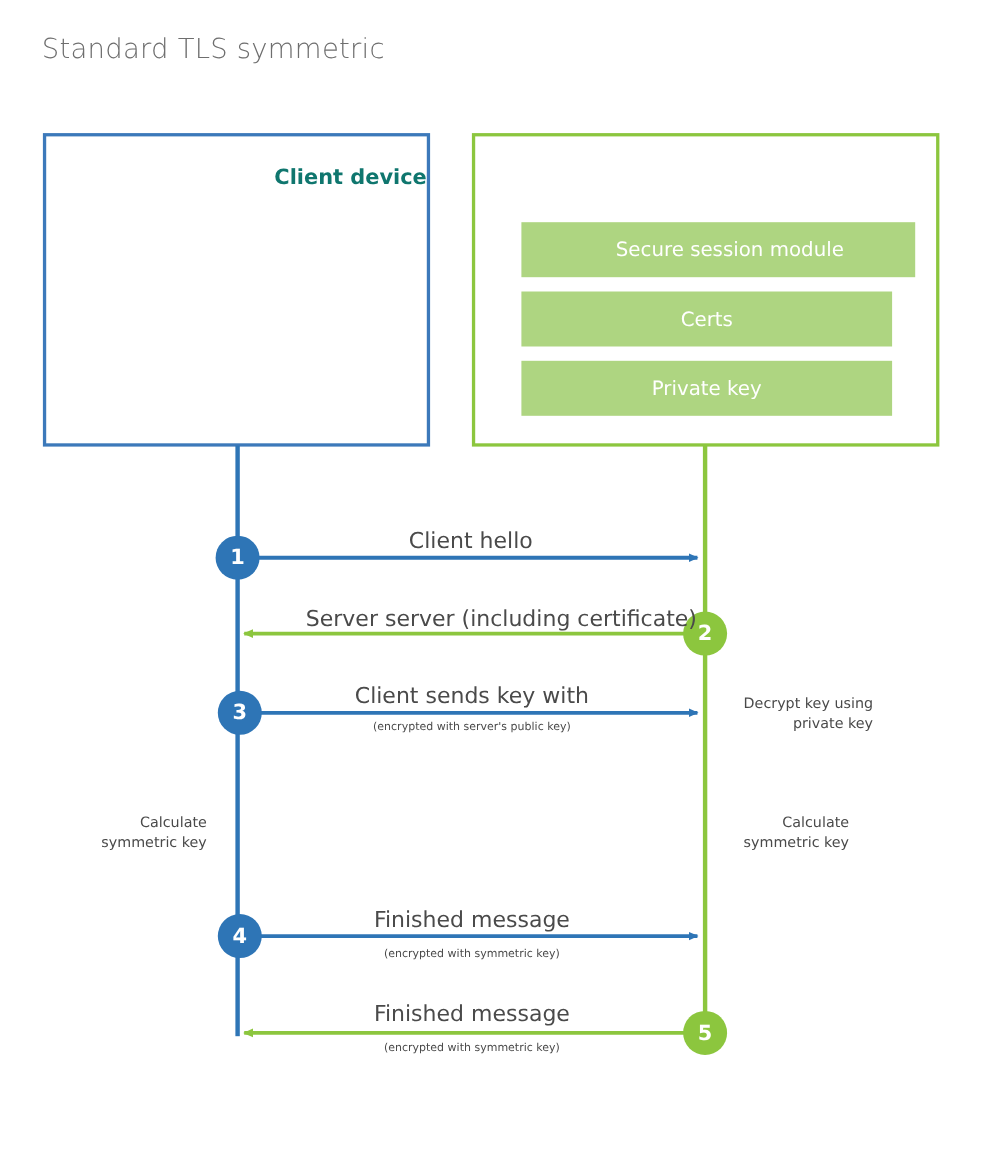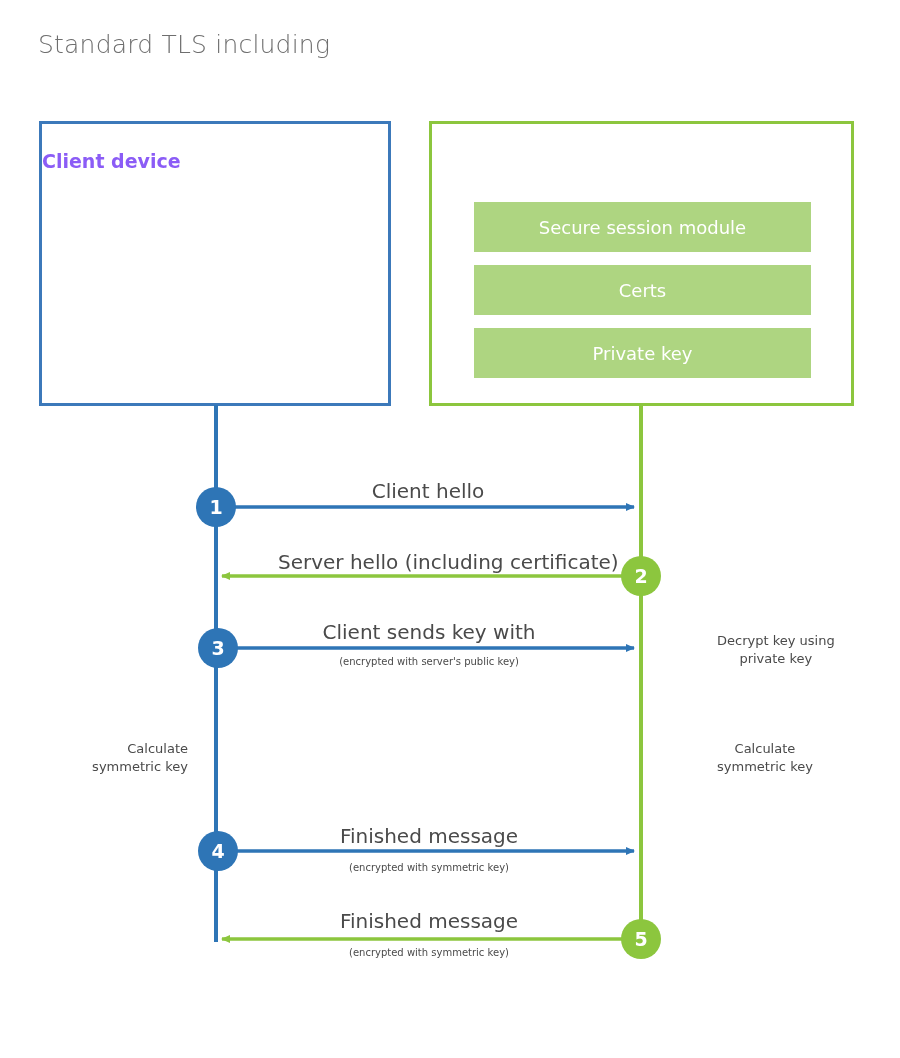--- a/index.html
+++ b/index.html
@@ -49,24 +49,24 @@
     top: 121px;
     width: 425px;
     height: 285px;
     border: 3px solid #8cc63e;
   }
   .party-title {
     position: absolute;
     left: 0;
     right: 0;
     top: 26px;
-    text-align: left;
+    text-align: right;
     font-size: 19px;
     font-weight: bold;
-    color: #8b5cf6;
+    color: #0f766e;
   }
   .client-app-block {
     position: absolute;
     left: 38px;
     top: 78px;
     width: 276px;
     height: 178px;
     background: #5b9bd4;
     color: #ffffff;
     font-size: 19px;
@@ -85,21 +85,21 @@
     width: 337px;
     height: 50px;
     background: #aed581;
     color: #ffffff;
     font-size: 18px;
     display: flex;
     align-items: center;
     justify-content: center;
     text-align: center;
   }
-  .server-bar.b0 { top: 78px; }
+  .server-bar.b0 { top: 78px; padding-left: 21px; }
   .server-bar.b1 { top: 141px; }
   .server-bar.b2 { top: 204px; }
 
   
   .lifeline {
     position: absolute;
     width: 4px;
   }
   .lifeline.client-line {
     left: 214px;
@@ -146,21 +146,21 @@
     white-space: nowrap;
   }
   .side-note {
     position: absolute;
     font-size: 13px;
     color: #4a4a4a;
     line-height: 1.35;
     white-space: nowrap;
   }
   .side-note.left-note { text-align: right; }
-  .side-note.right-note { text-align: center; margin-left: 41px; }
+  .side-note.right-note { text-align: right; }
 </style>
 </head>
 <body>
 
 <svg id="canvas" viewBox="0 0 900 1058" xmlns="http://www.w3.org/2000/svg">
   <defs>
     <marker id="arrow-blue" markerWidth="9" markerHeight="9" refX="8" refY="4.5" orient="auto" markerUnits="userSpaceOnUse">
       <path d="M0,0.5 L9,4.5 L0,8.5 z" fill="#2e75b6"></path>
     </marker>
     <marker id="arrow-green" markerWidth="9" markerHeight="9" refX="8" refY="4.5" orient="auto" markerUnits="userSpaceOnUse">
@@ -172,40 +172,40 @@
 
   <line x1="623" y1="576" x2="222" y2="576" stroke="#8cc63e" stroke-width="3.5" marker-end="url(#arrow-green)"></line>
 
   <line x1="234" y1="648" x2="634" y2="648" stroke="#2e75b6" stroke-width="3.5" marker-end="url(#arrow-blue)"></line>
 
   <line x1="234" y1="851" x2="634" y2="851" stroke="#2e75b6" stroke-width="3.5" marker-end="url(#arrow-blue)"></line>
 
   <line x1="623" y1="939" x2="222" y2="939" stroke="#8cc63e" stroke-width="3.5" marker-end="url(#arrow-green)"></line>
 </svg>
 
-<div class="page-title">Standard TLS including</div>
+<div class="page-title">Standard TLS symmetric</div>
 
 <div class="party-box client">
   <div class="party-title">Client device</div>
 </div>
 
 <div class="party-box server">
   <div class="server-bar b0">Secure session module</div>
   <div class="server-bar b1">Certs</div>
   <div class="server-bar b2">Private key</div>
 </div>
 
 <div class="lifeline client-line"></div>
 <div class="lifeline server-line"></div>
 
 <div class="step-circle blue" style="left:196px; top:487px;">1</div>
 <div class="msg-label" style="left:278px; top:479px; width:300px;">Client hello</div>
 
 <div class="step-circle green" style="left:621px; top:556px;">2</div>
-<div class="msg-label" style="left:278px; top:550px; width:300px;">Server hello (including certificate)</div>
+<div class="msg-label" style="left:278px; top:550px; width:300px;">Server server (including certificate)</div>
 
 <div class="step-circle blue" style="left:198px; top:628px;">3</div>
 <div class="msg-label" style="left:279px; top:620px; width:300px;">Client sends key with</div>
 <div class="msg-sublabel" style="left:279px; top:656px; width:300px;">(encrypted with server's public key)</div>
 <div class="side-note right-note" style="left:676px; top:632px;">
   <span>Decrypt key using</span><br>
   <span>private key</span>
 </div>
 
 <div class="side-note left-note" style="left:0px; top:740px; width:188px;">

